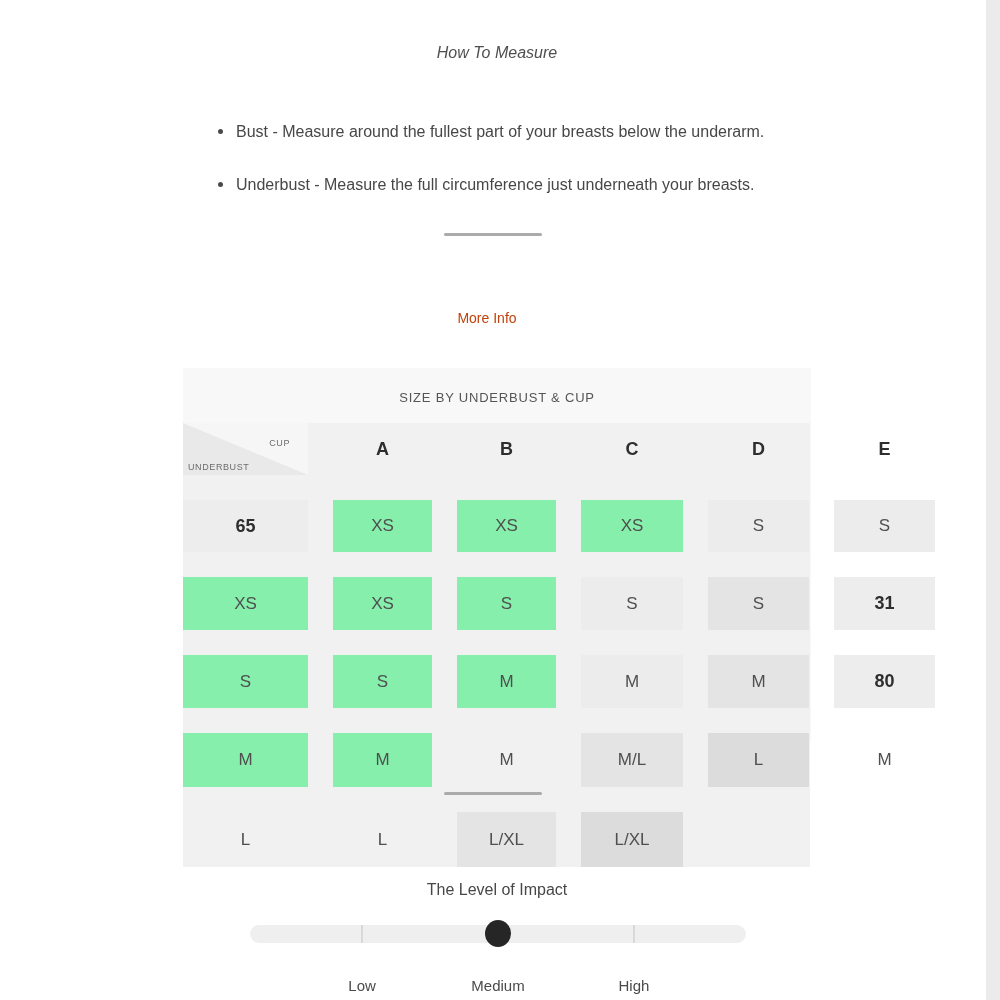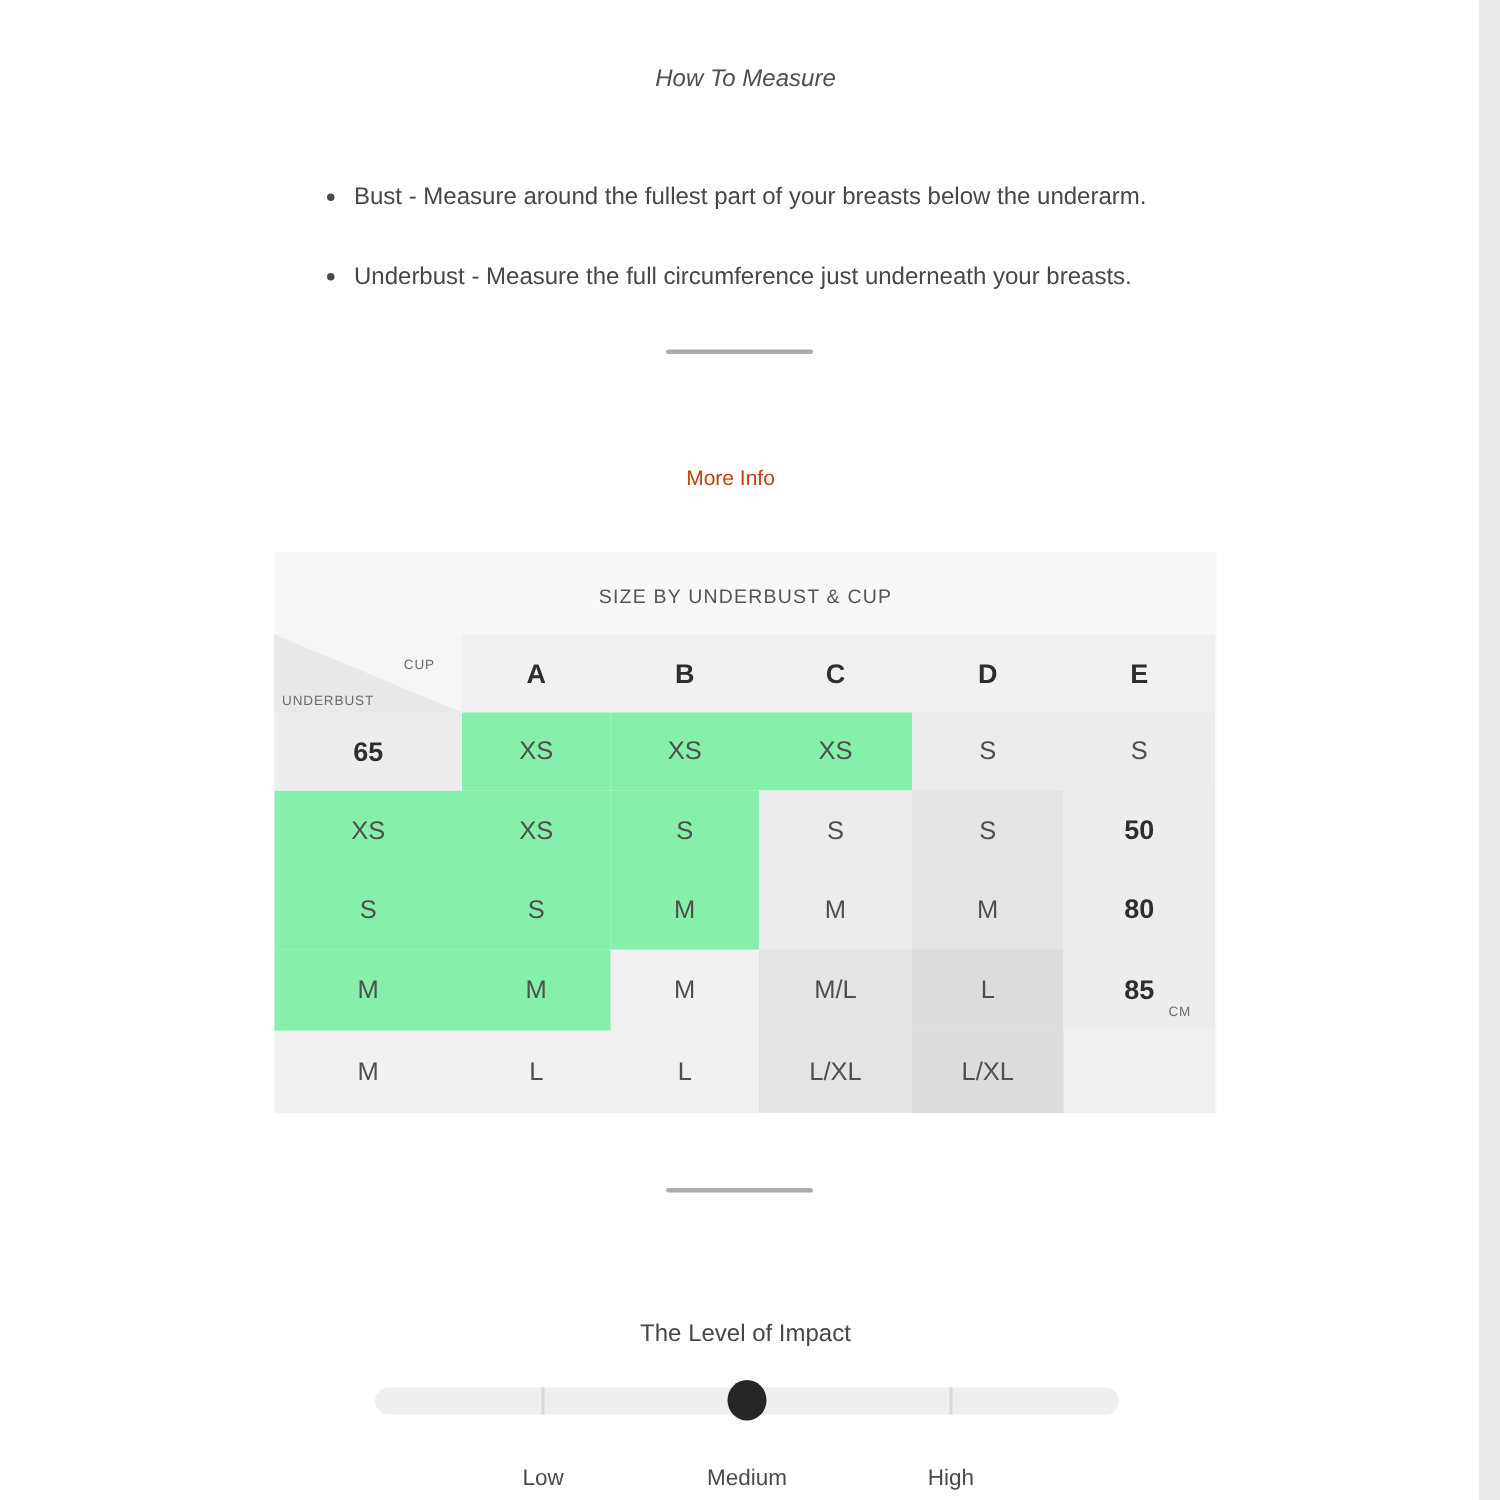--- a/index.html
+++ b/index.html
@@ -28,21 +28,21 @@
   .divider{position:absolute;left:444px;width:98px;height:3px;background:#ababab;border-radius:2px;}
   .divider-1{top:233px;}
   .divider-2{top:792px;}
 
   
   .panel{position:absolute;left:183px;top:368px;width:628px;height:374px;background:#f8f8f8;}
   .table-title{position:absolute;left:0;top:22px;width:628px;text-align:center;
               font-size:13px;letter-spacing:0.8px;color:#555555;}
   .size-table{position:absolute;left:0;top:55px;width:627px;display:grid;
               grid-template-columns:125px 99px 99px 102px 101px 101px;
-              grid-template-rows:52px 52px 53px 53px 54px 55px;background:#f1f1f1;}
+              grid-template-rows:52px 52px 53px 53px 54px 55px;background:#f1f1f1;gap:25px;}
   .size-table > div{display:flex;align-items:center;justify-content:center;}
   .corner{position:relative;background:linear-gradient(to bottom left,#f6f6f6 49.6%,#e9e9e9 50.4%);}
   .corner .cup-label{position:absolute;top:15px;right:18px;font-size:9px;letter-spacing:0.6px;color:#6c6c6c;}
   .corner .underbust-label{position:absolute;bottom:3px;left:5px;font-size:9px;letter-spacing:0.6px;color:#6c6c6c;}
   .c-head{font-size:18px;font-weight:bold;color:#2e2e2e;}
   .r-head{font-size:18px;font-weight:bold;color:#2e2e2e;background:#ededed;position:relative;text-align:right;}
   .r-head .unit{position:absolute;right:16px;bottom:8px;font-size:9px;font-weight:normal;
               letter-spacing:0.5px;color:#6c6c6c;}
   .cell{font-size:17px;color:#4f4f4f;}
   .sh-white{background:#86efac;}
@@ -91,33 +91,32 @@
         <div class="cell sh-white">XS</div>
         <div class="cell sh-white">XS</div>
         <div class="cell sh-white">XS</div>
         <div class="cell sh-light">S</div>
         <div class="cell sh-light">S</div>
         <div class="cell sh-white">XS</div>
         <div class="cell sh-white">XS</div>
         <div class="cell sh-white">S</div>
         <div class="cell sh-light">S</div>
         <div class="cell sh-mid">S</div>
-        <div class="r-head">50</div>
+        <div class="r-head">31</div>
         <div class="cell sh-white">S</div>
         <div class="cell sh-white">S</div>
         <div class="cell sh-white">M</div>
         <div class="cell sh-light">M</div>
         <div class="cell sh-mid">M</div>
         <div class="r-head">80</div>
         <div class="cell sh-white">M</div>
         <div class="cell sh-white">M</div>
         <div class="cell sh-base">M</div>
         <div class="cell sh-mid">M/L</div>
         <div class="cell sh-dark">L</div>
-        <div class="r-head">85<span class="unit">CM</span></div>
         <div class="cell sh-base">M</div>
         <div class="cell sh-base">L</div>
         <div class="cell sh-base">L</div>
         <div class="cell sh-mid">L/XL</div>
         <div class="cell sh-dark">L/XL</div>
       </div>
   </div>
 
   <div class="divider divider-2"></div>
 

